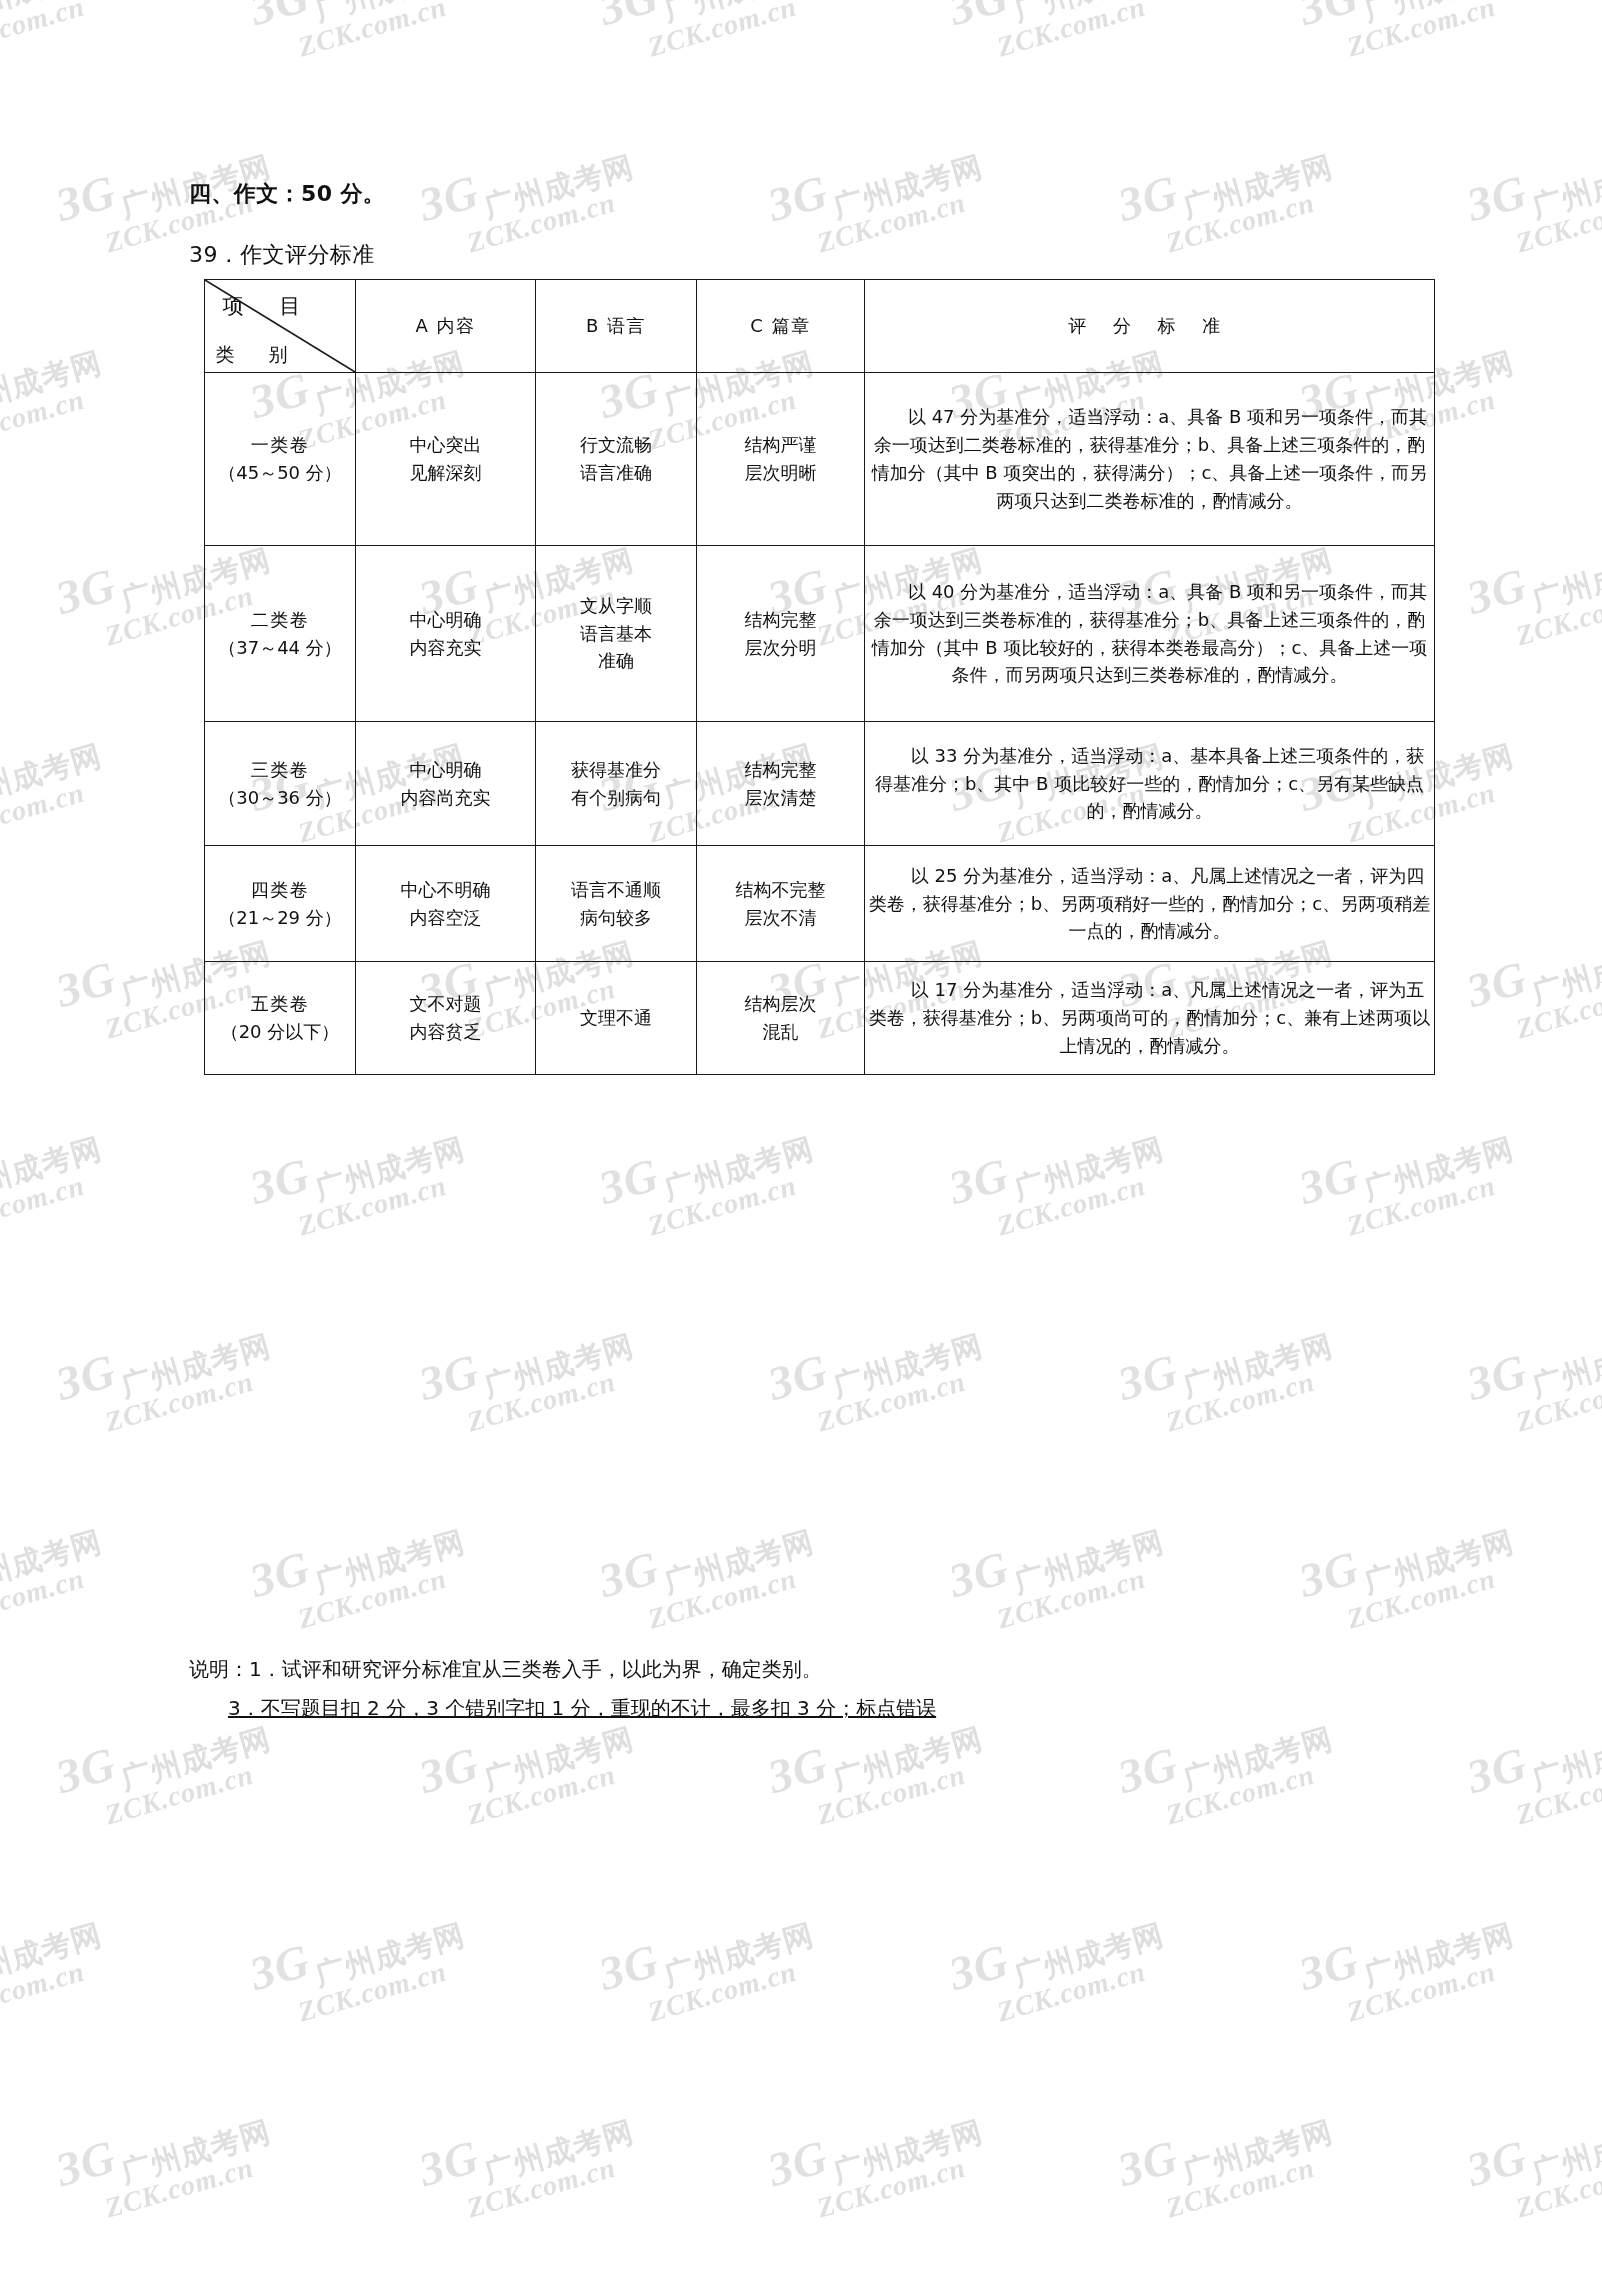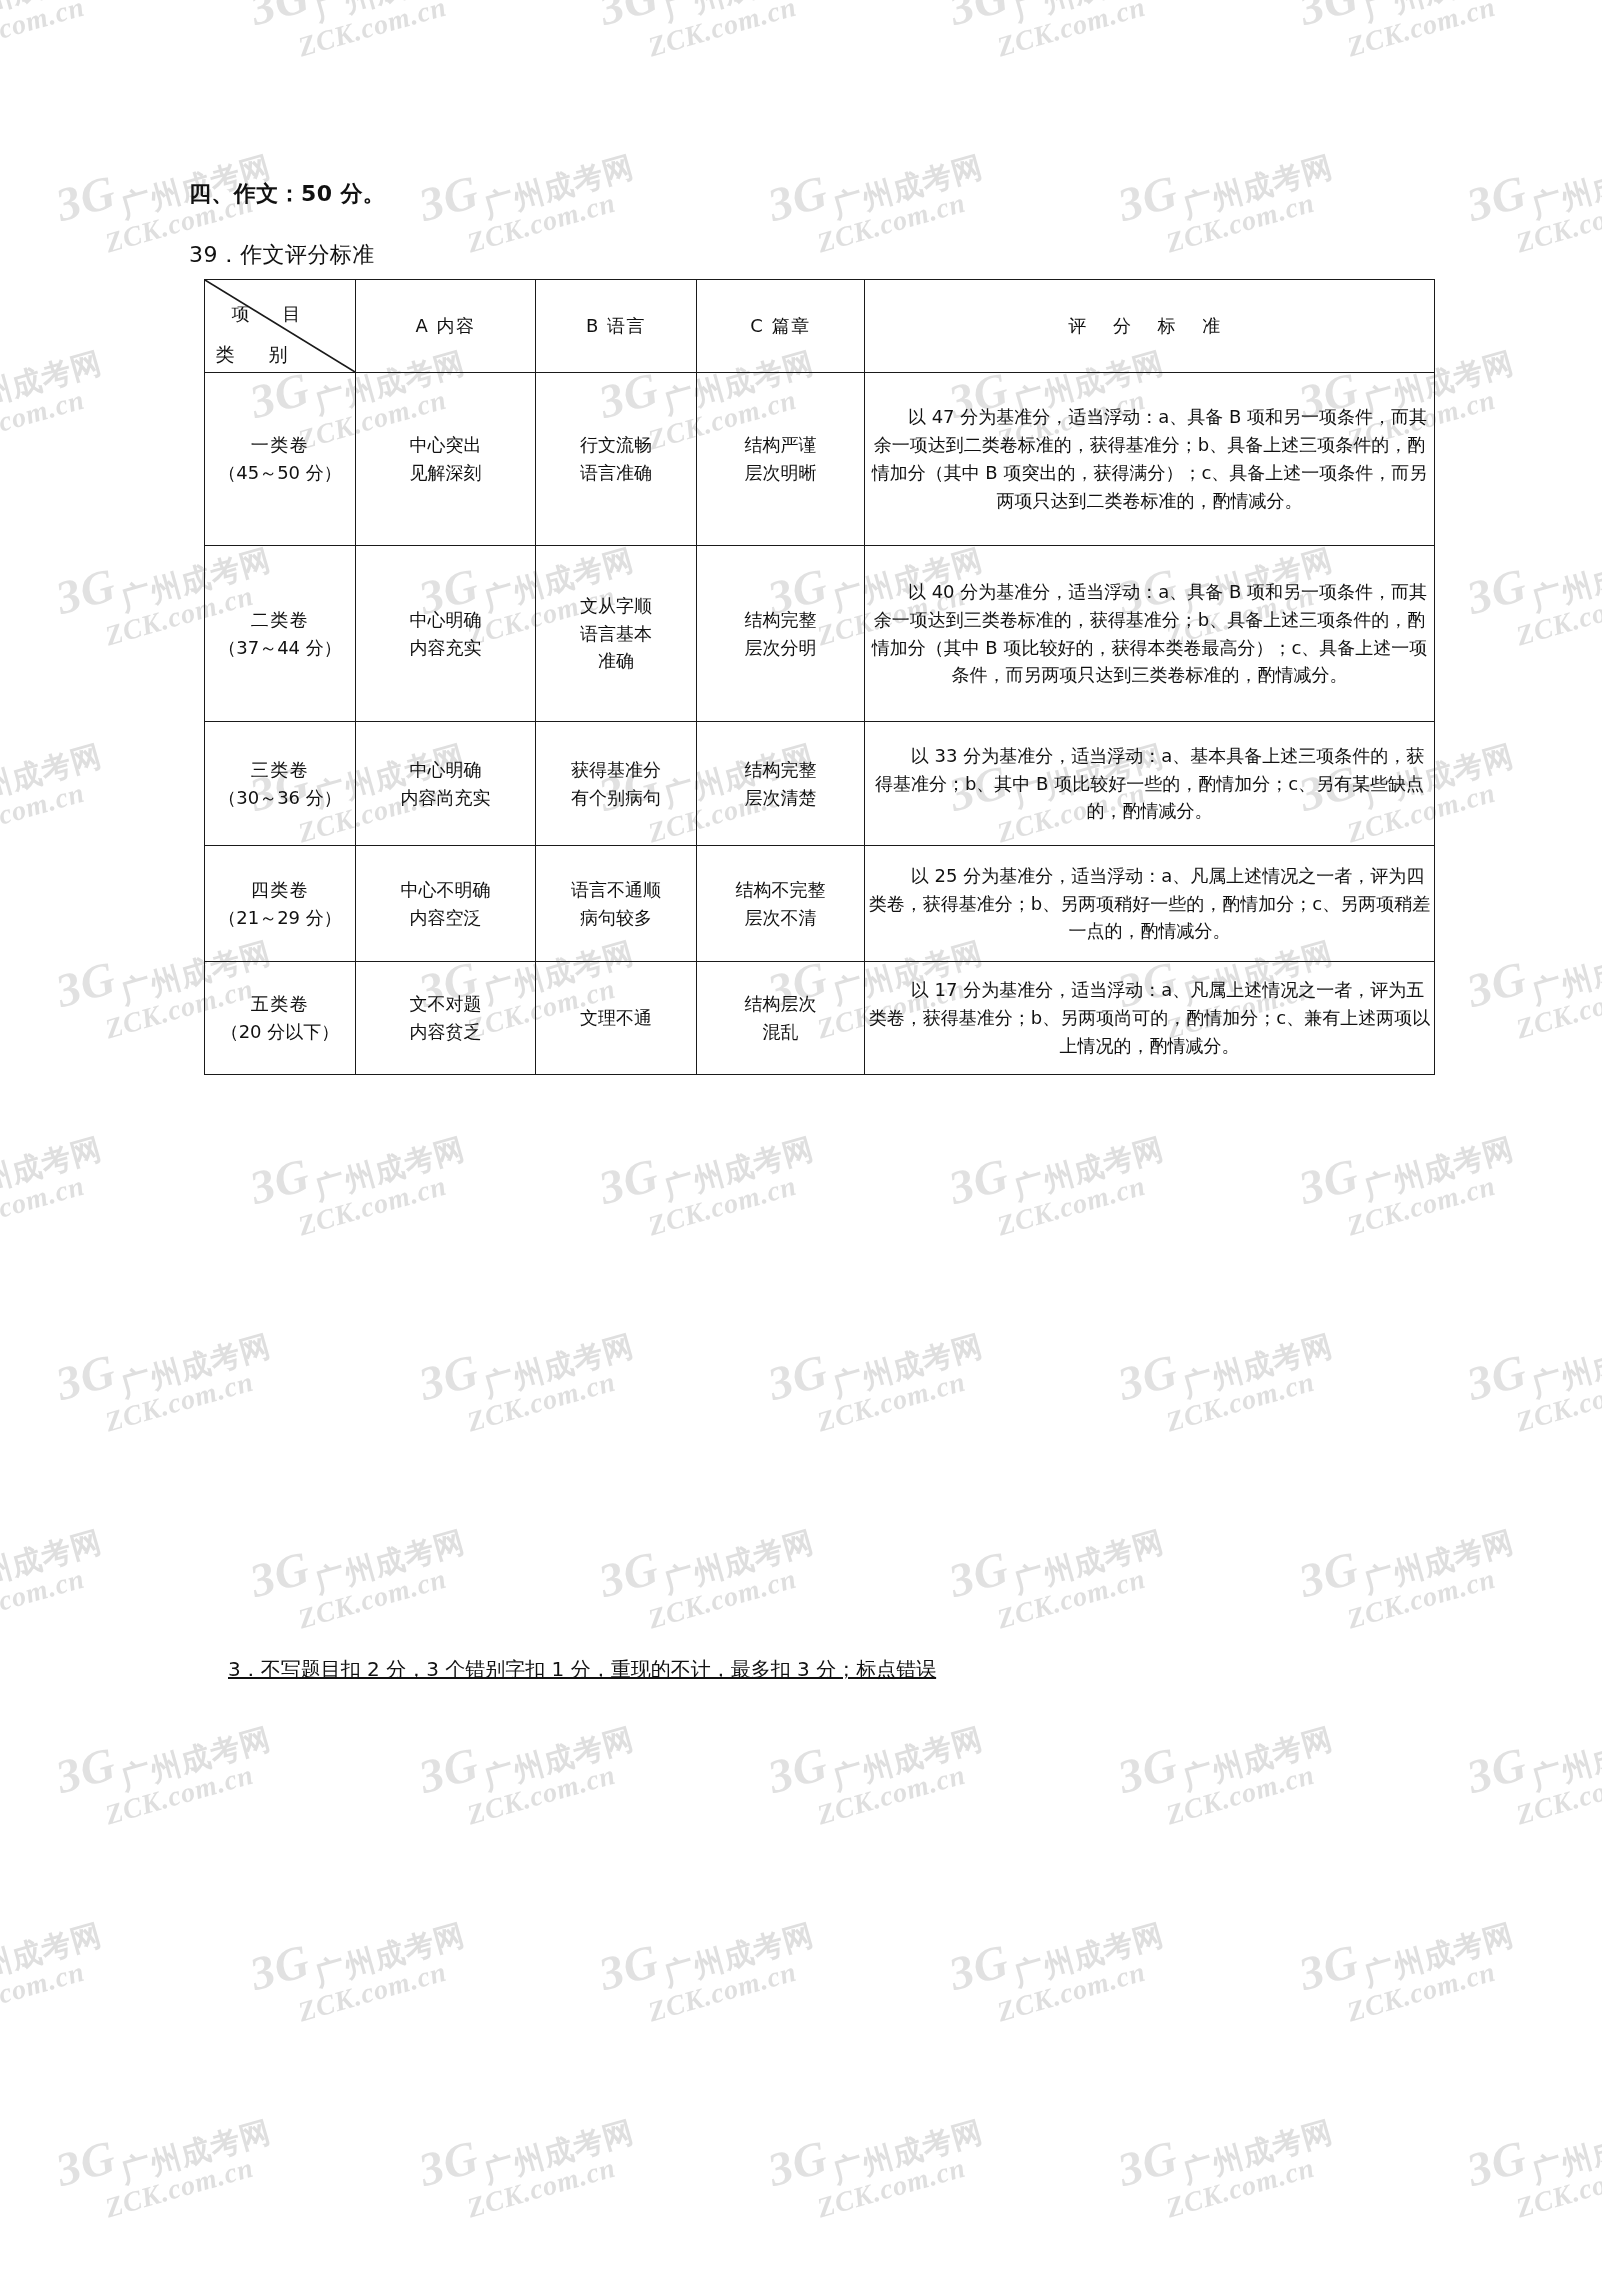--- a/index.html
+++ b/index.html
@@ -113,22 +113,22 @@
     padding: 0 !important;
   }
   .diag-cell .diag-line {
     position: absolute;
     left: 0; top: 0;
     width: 100%; height: 100%;
   }
   .diag-cell .lbl-item {
     position: absolute;
     right: 47px;
-    top: 20px;
-    font-size: 18px;
+    top: 10px;
+    font-size: 21px;
     letter-spacing: 7.5px;
   }
   .diag-cell .lbl-cat {
     position: absolute;
     left: 10.5px;
     bottom: 3px;
     font-size: 19px;
     letter-spacing: 7.5px;
   }
   .hdr-crit {
@@ -611,17 +611,18 @@
             <div>混乱</div>
           </td>
           <td class="col-crit crit">
             <div class="p">以 17 分为基准分，适当浮动：a、凡属上述情况之一者，评为五类卷，获得基准分；b、另两项尚可的，酌情加分；c、兼有上述两项以上情况的，酌情减分。</div>
           </td>
         </tr>
       </tbody>
   </table>
 
   <div class="notes">
+    <span class="n-row n1"><span>说明：</span><span>1．试评和研究评分标准宜从三类卷入手，以此为界，确定类别。</span></span>
     <span class="n-row n3">3．不写题目扣 2 分，3 个错别字扣 1 分，重现的不计，最多扣 3 分；标点错误</span>
   </div>
 
 </div>
 
 
 </body></html>

